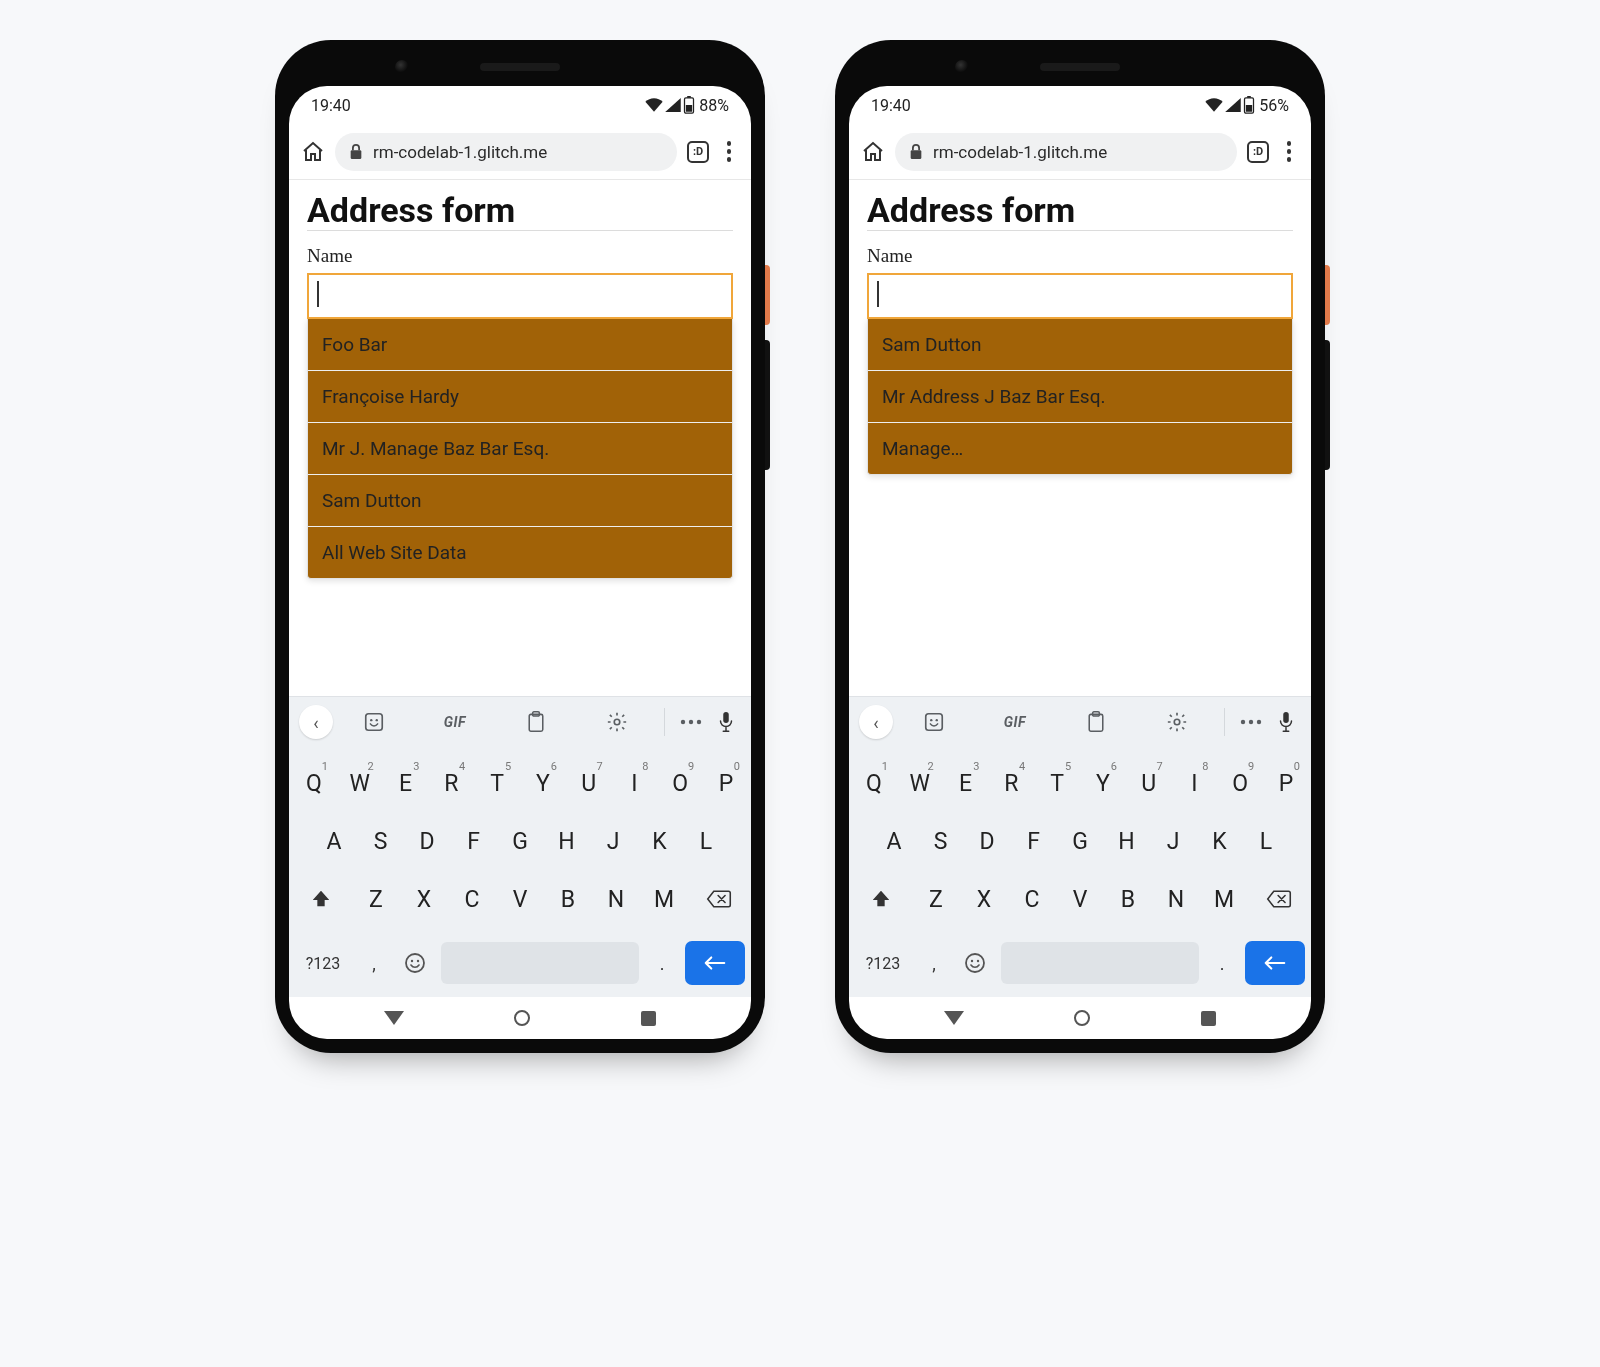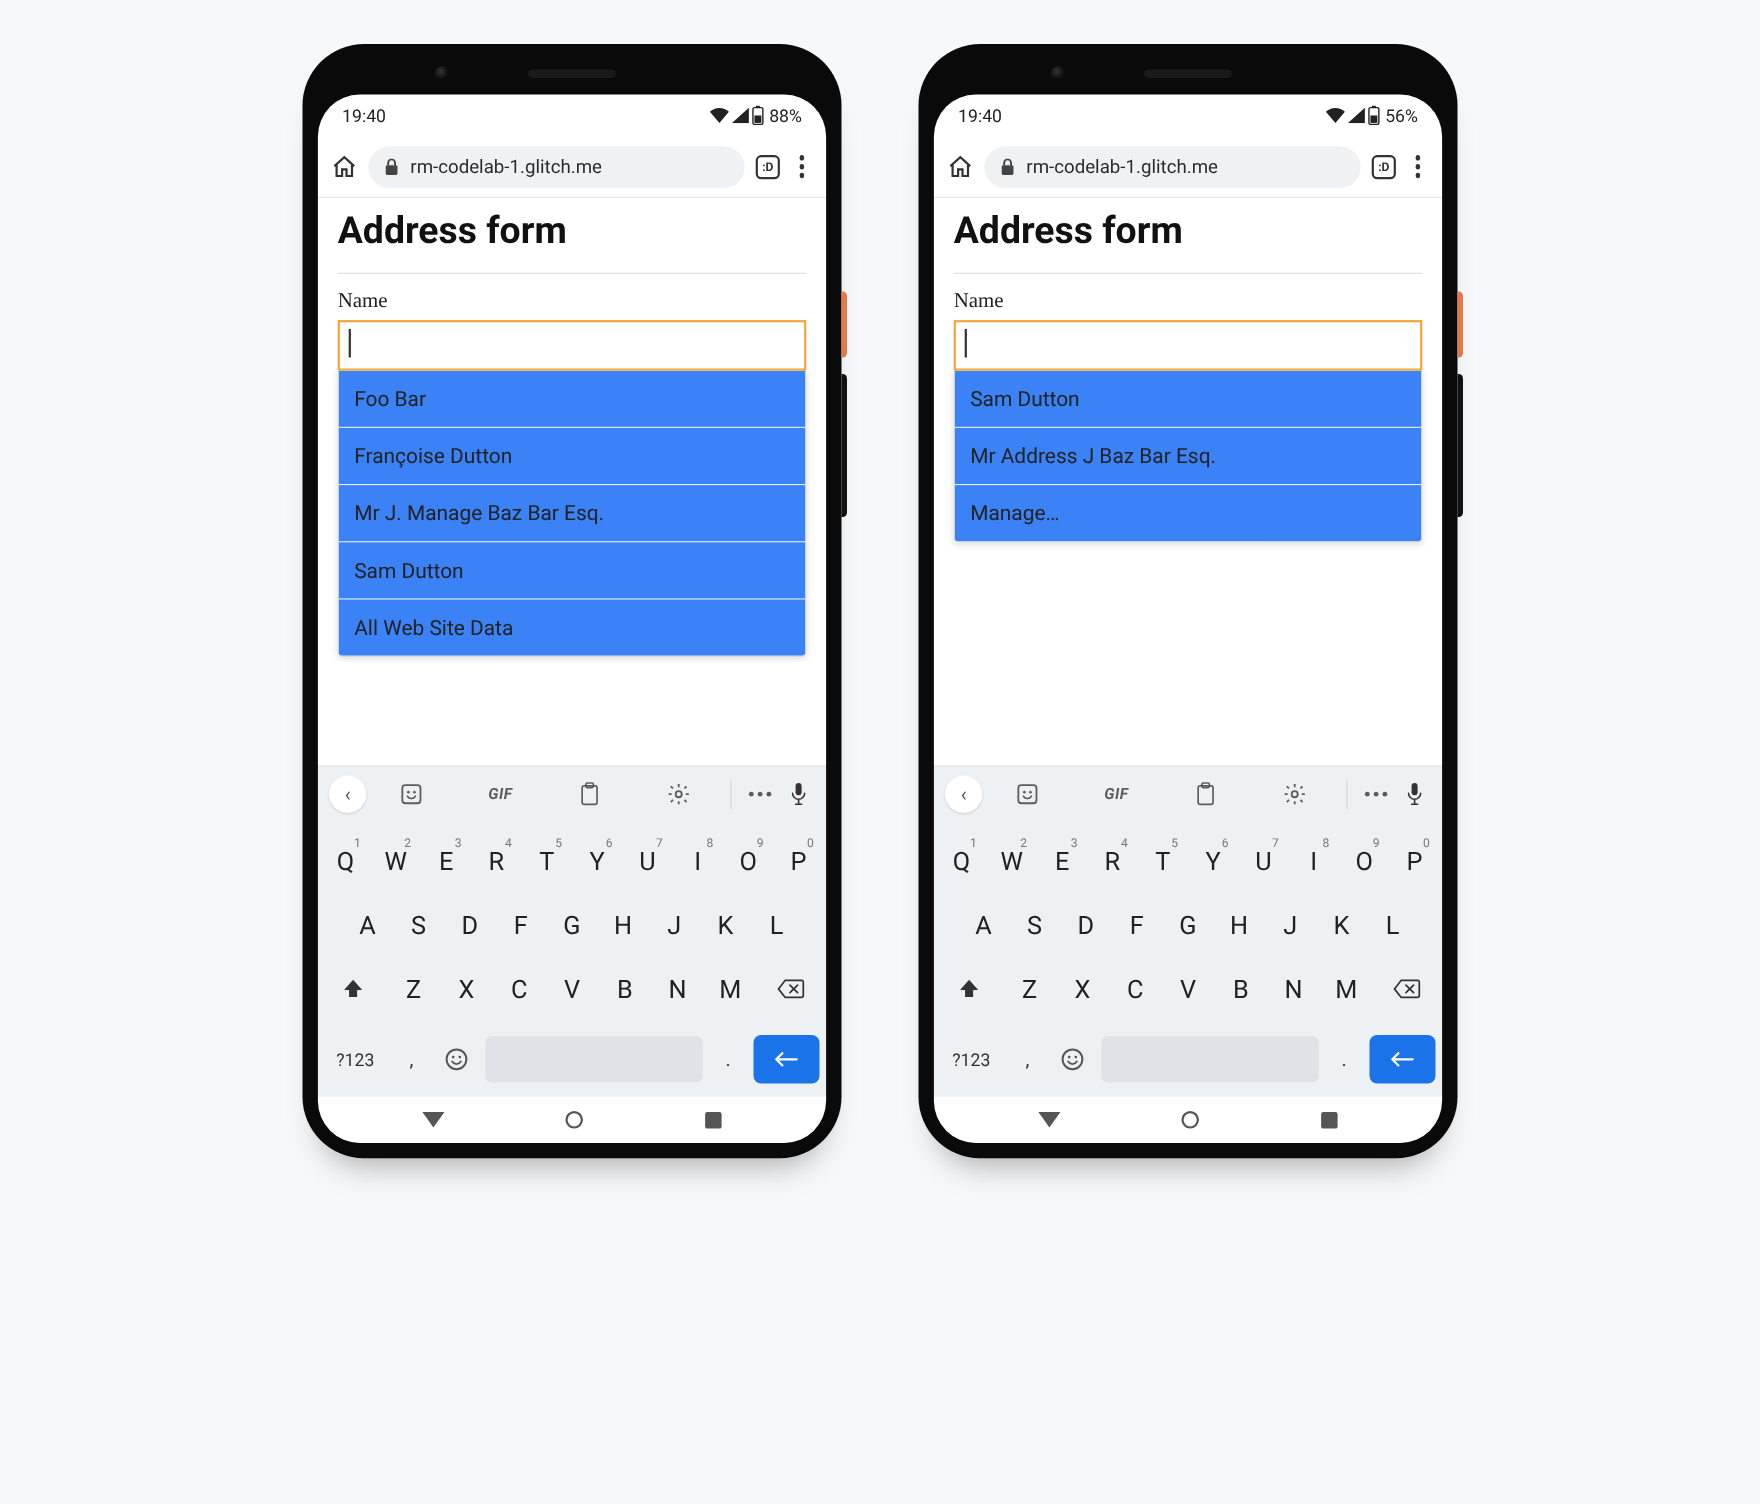--- a/index.html
+++ b/index.html
@@ -113,21 +113,21 @@
   
   .page {
     flex: 1;
     padding: 10px 18px 0;
     overflow: hidden;
   }
   .page h1 {
     font-size: 34px;
     font-weight: 700;
     color: #111;
-    padding-bottom: 18px;
+    padding-bottom: 0;
     border-bottom: 1px solid #dcdcdc;
   }
   .field {
     margin-top: 14px;
   }
   .field-label { font-size: 19px; color:#222; margin-bottom: 6px; font-family: Liberation Serif, serif; }
   .text-input {
     width: 100%;
     height: 46px;
     border: 2px solid #f0a63a;
@@ -140,21 +140,21 @@
   .caret {
     position:absolute;
     width:1.5px; height:26px; background:#333;
     left:10px; top:8px;
     animation: none;
   }
   .input-wrap { position:relative; }
 
   .suggest {
     margin-top: 0;
-    background: #3b82f6;
+    background: #a16207;
     border: 1px solid #e2e2e2;
     border-top: none;
     border-radius: 0 0 4px 4px;
     box-shadow: 0 2px 6px rgba(0,0,0,.12);
     overflow:hidden;
   }
   .suggest-item {
     padding: 14px 14px;
     font-size: 19px;
     color:#222;
@@ -282,21 +282,21 @@
       <div class="page">
         <h1>Address form</h1>
         <div class="field">
           <div class="field-label">Name</div>
           <div class="input-wrap">
             <input class="text-input" type="text" value="" style="">
             <div class="caret"></div>
           </div>
           <div class="suggest">
             <div class="suggest-item">Foo Bar</div>
-            <div class="suggest-item">Françoise Dutton</div>
+            <div class="suggest-item">Françoise Hardy</div>
             <div class="suggest-item">Mr J. Manage Baz Bar Esq.</div>
             <div class="suggest-item">Sam Dutton</div>
             <div class="suggest-item">All Web Site Data</div>
           </div>
         </div>
       </div>
 
       <div class="keyboard">
         <div class="kb-tools">
           <span class="kb-back">‹</span>

